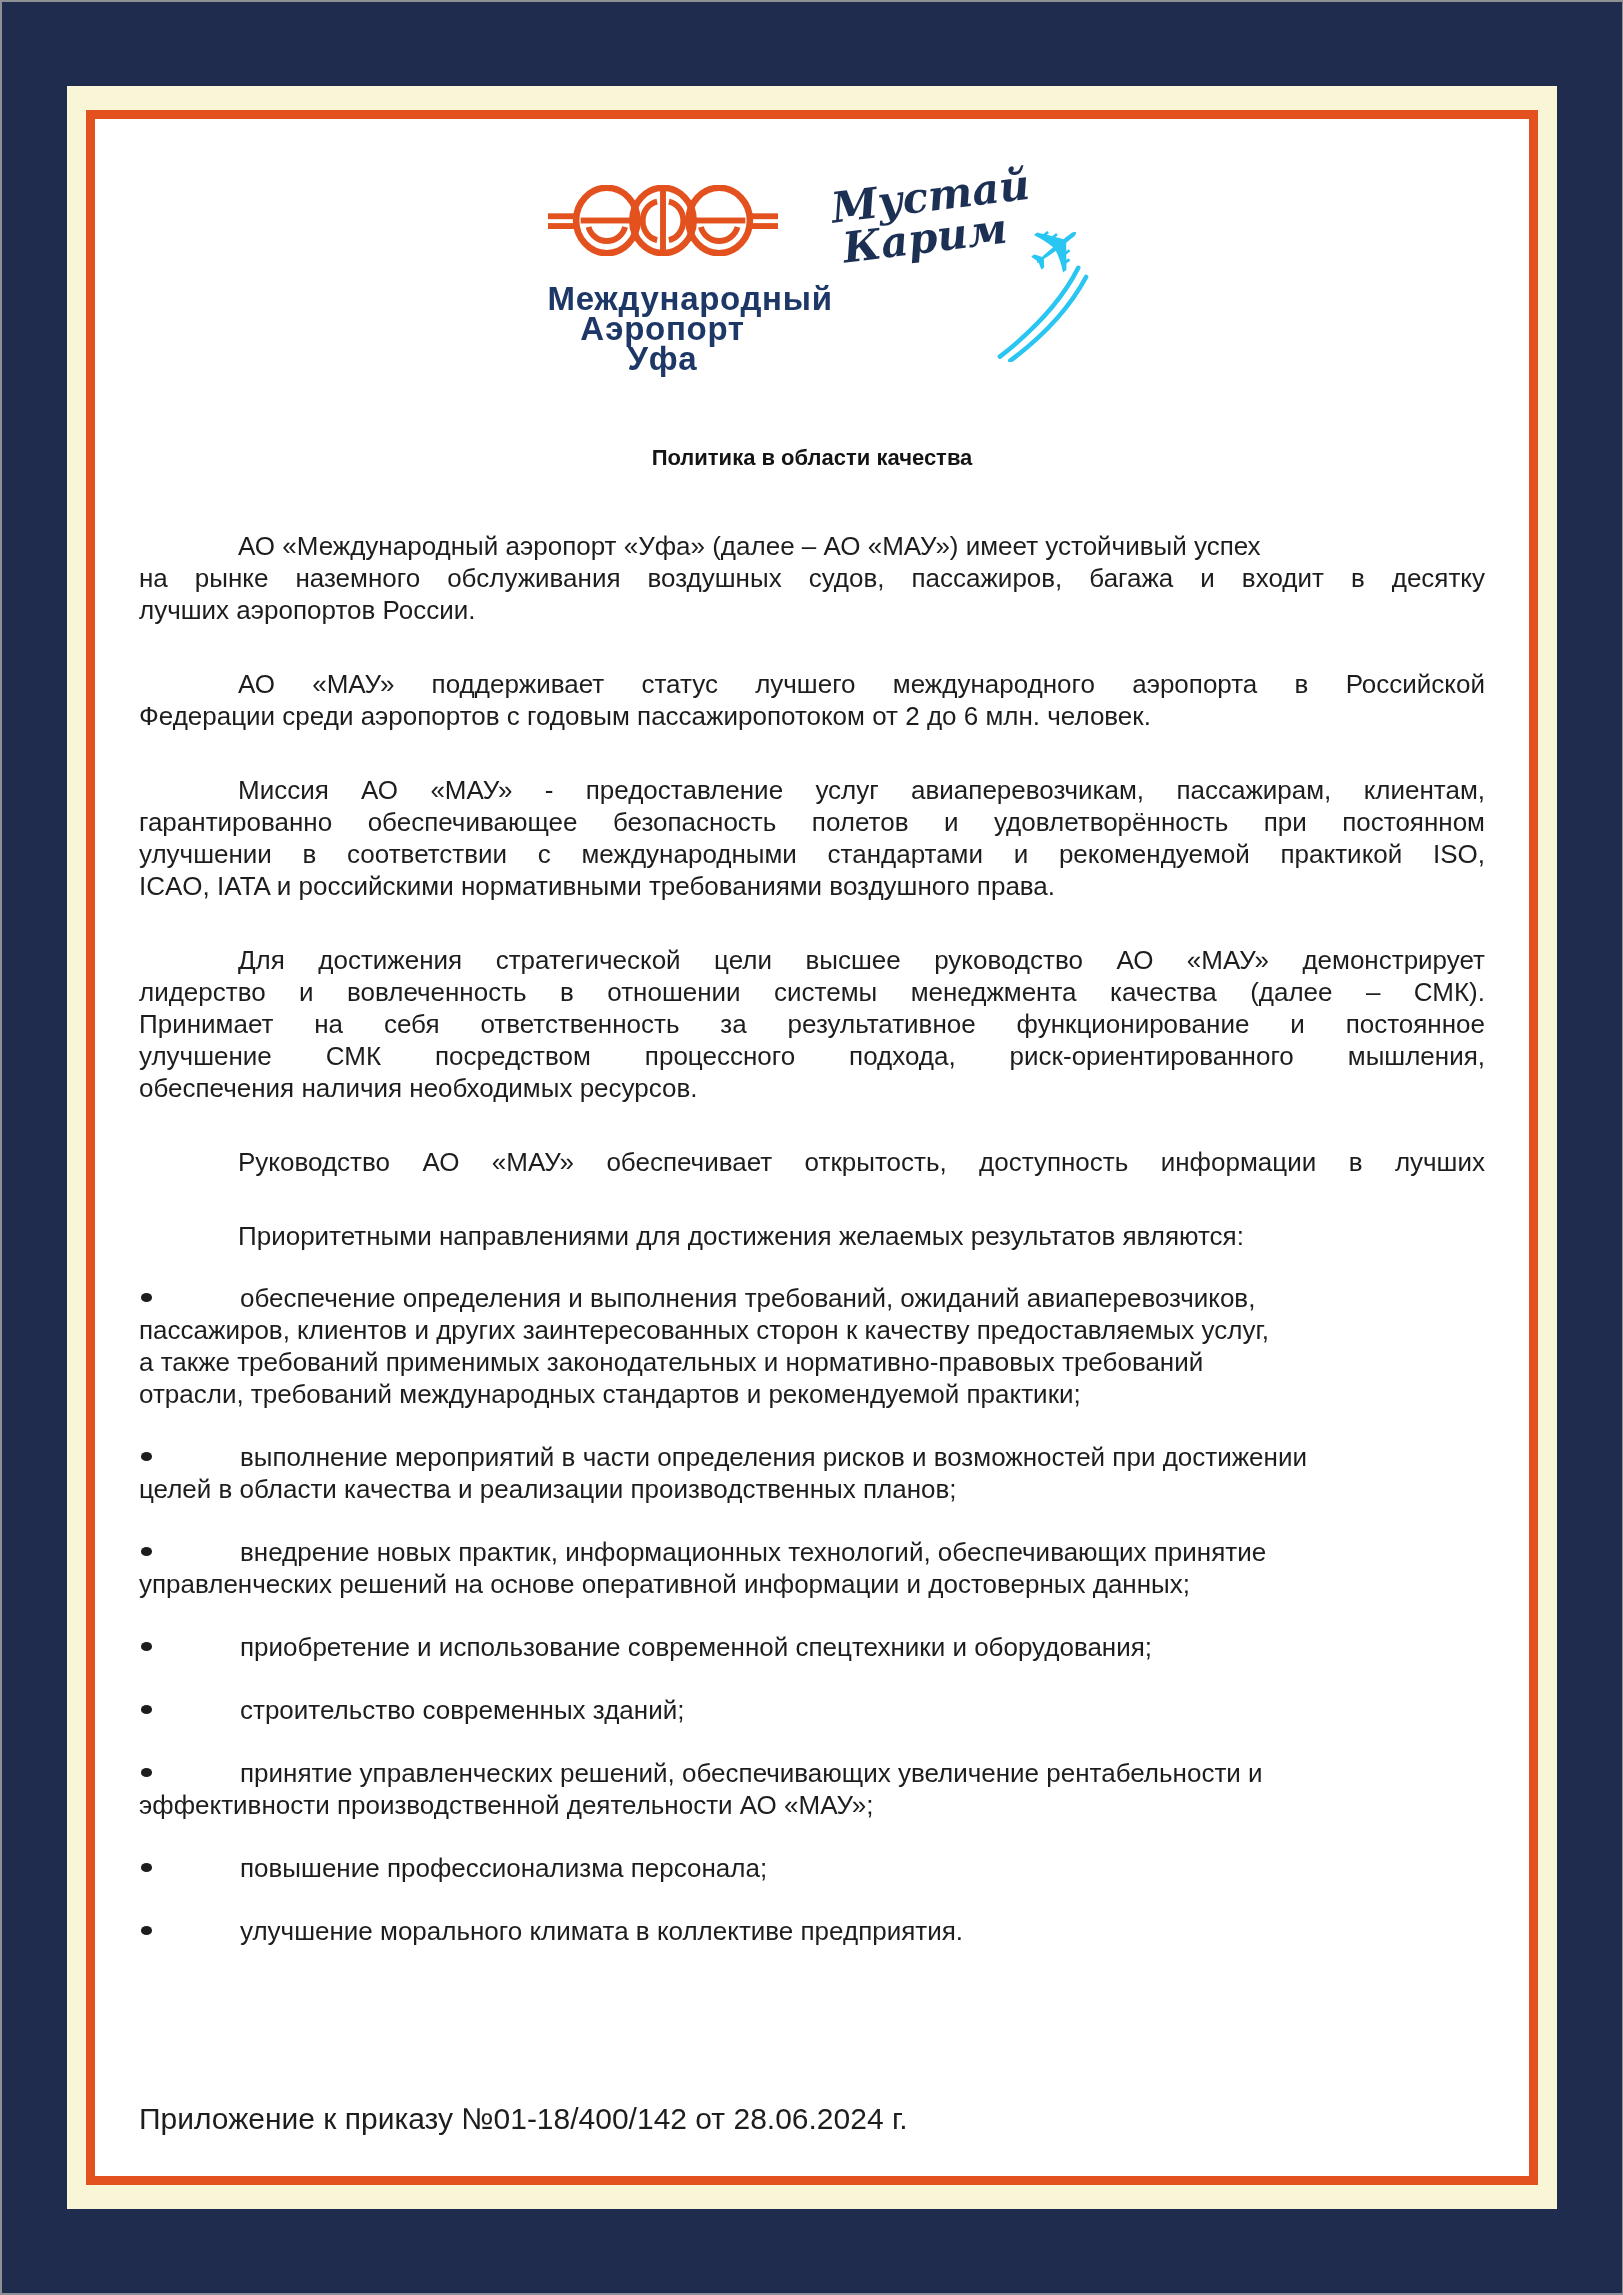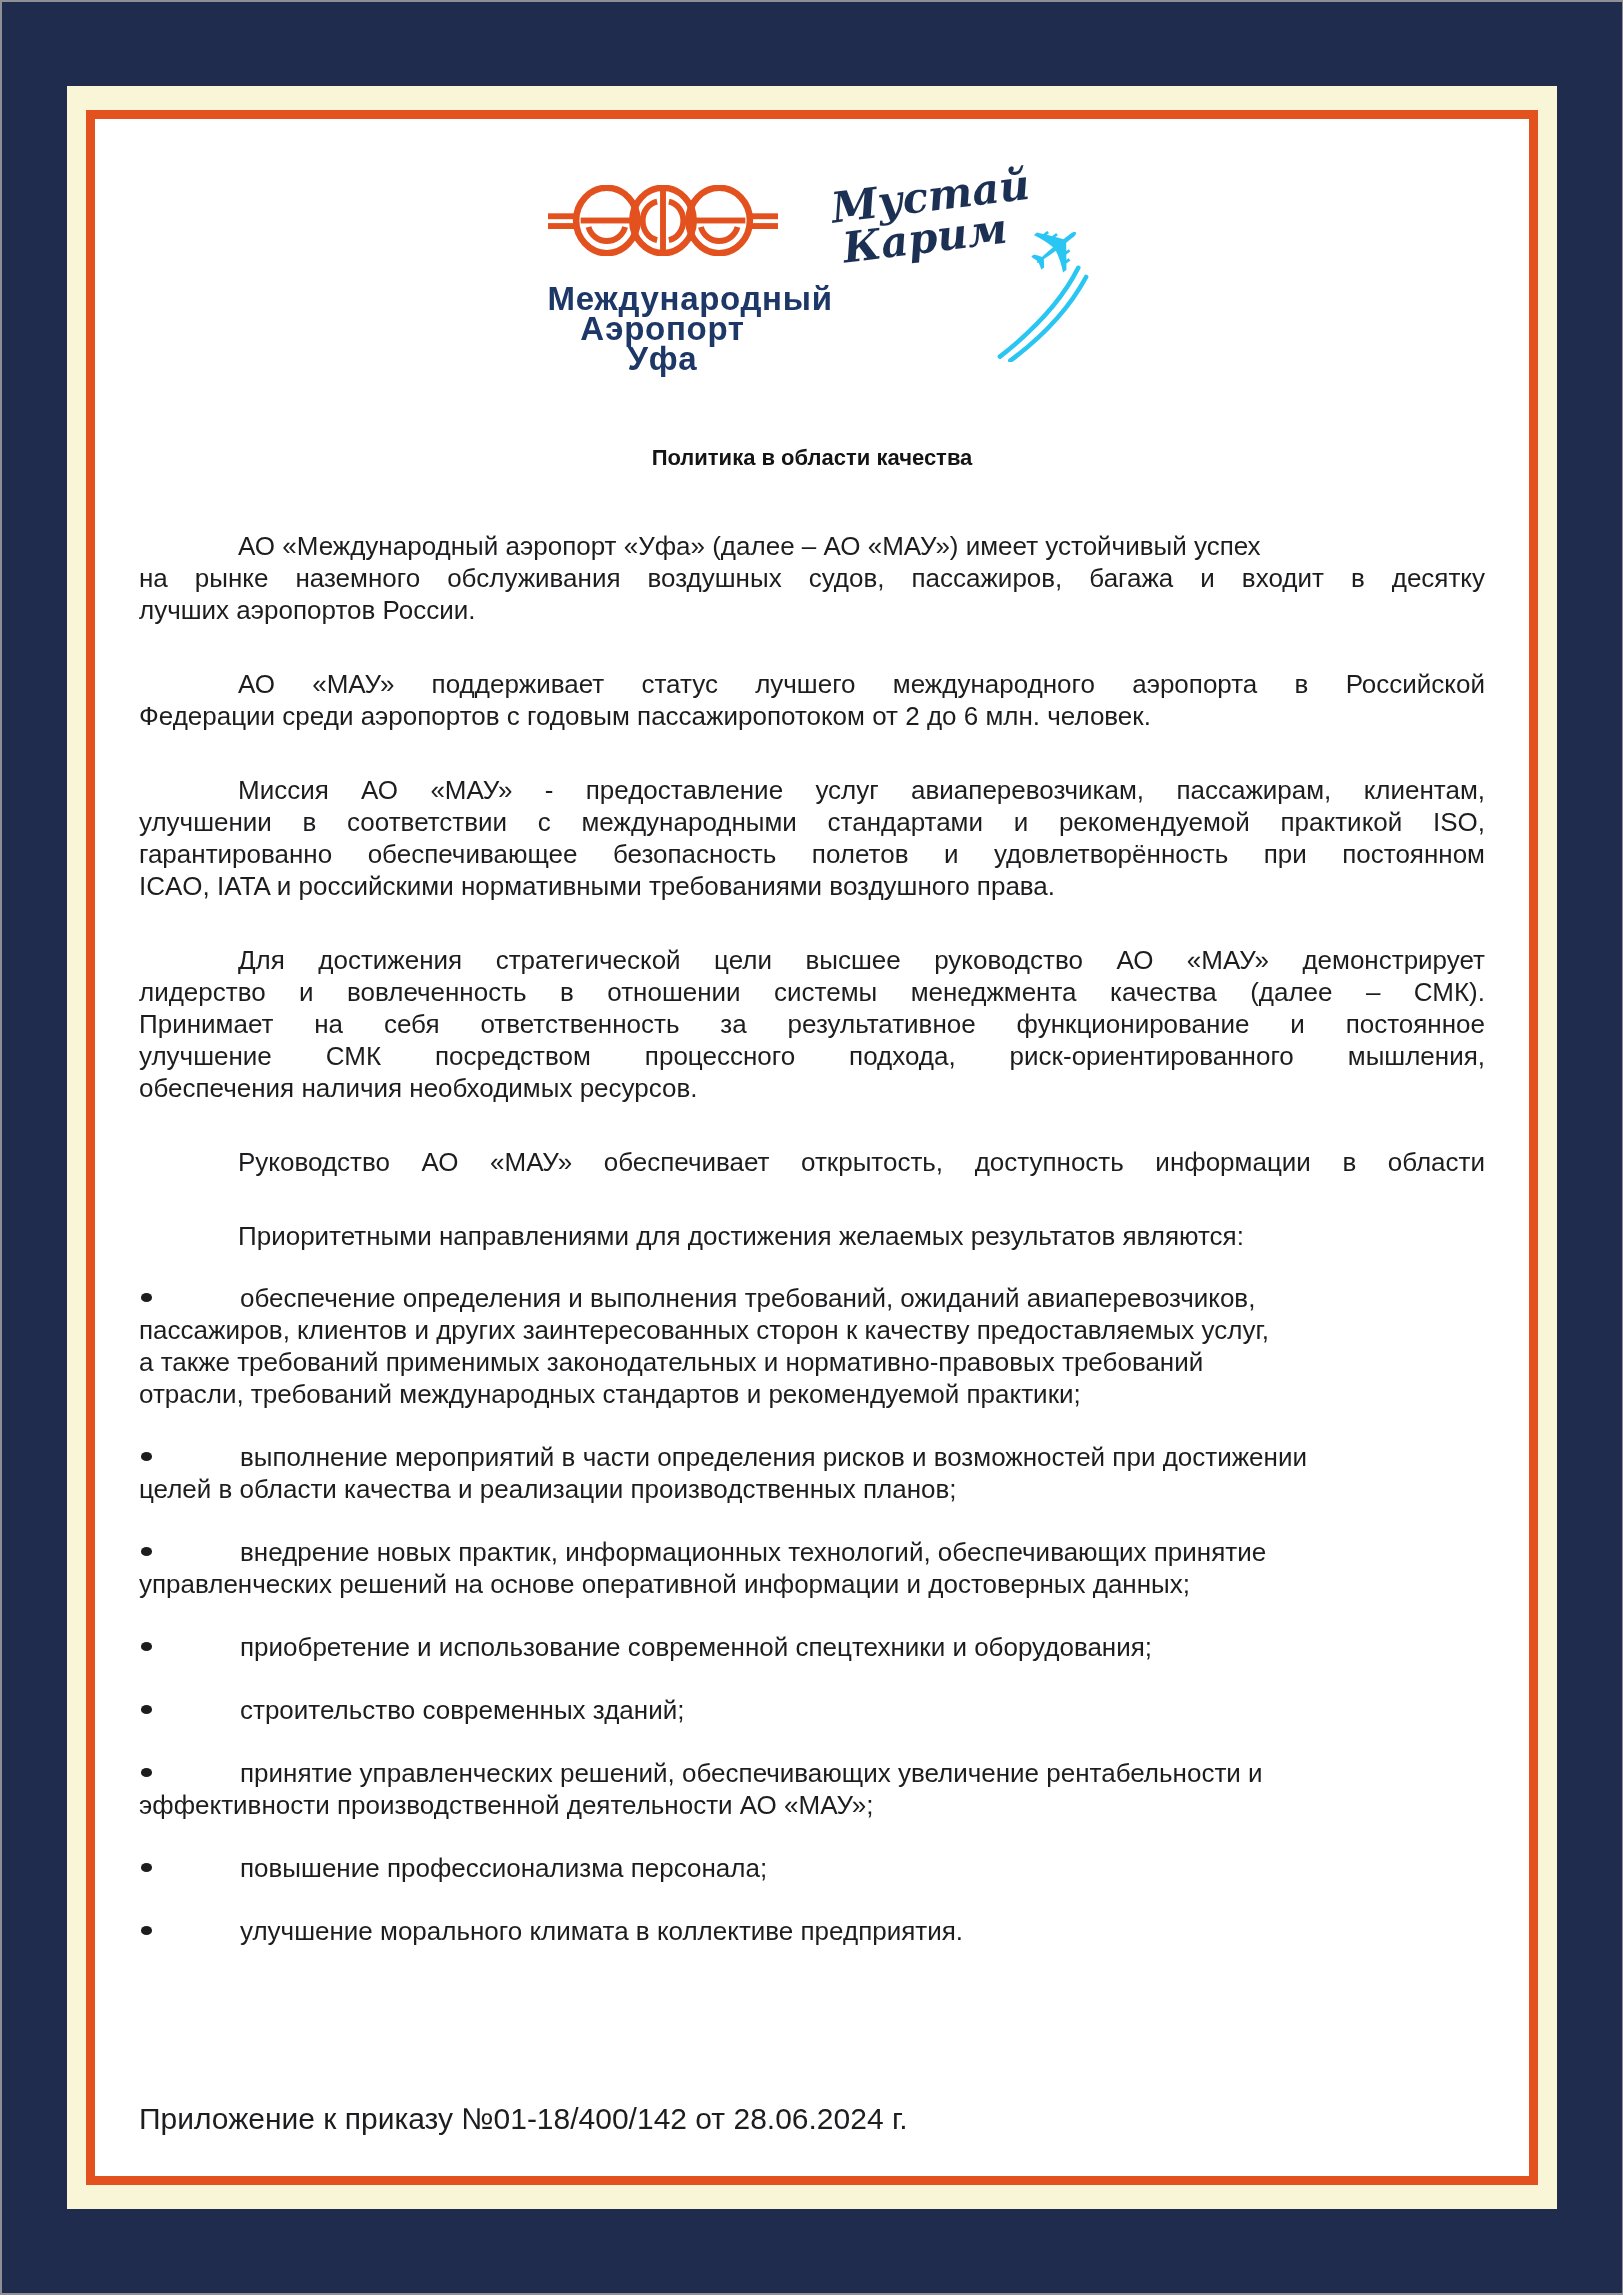--- a/index.html
+++ b/index.html
@@ -107,35 +107,35 @@
             <div class="ln">лучших аэропортов России.</div>
           </div>
 
           <div class="para">
             <div class="ln first j">АО «МАУ» поддерживает статус лучшего международного аэропорта в Российской</div>
             <div class="ln">Федерации среди аэропортов с годовым пассажиропотоком от 2 до 6 млн. человек.</div>
           </div>
 
           <div class="para">
             <div class="ln first j">Миссия АО «МАУ» - предоставление услуг авиаперевозчикам, пассажирам, клиентам,</div>
+            <div class="ln j">гарантированно обеспечивающее безопасность полетов и удовлетворённость при постоянном</div>
             <div class="ln j">улучшении в соответствии с международными стандартами и рекомендуемой практикой ISO,</div>
-            <div class="ln j">гарантированно обеспечивающее безопасность полетов и удовлетворённость при постоянном</div>
             <div class="ln">ICAO, IATA и российскими нормативными требованиями воздушного права.</div>
           </div>
 
           <div class="para">
             <div class="ln first j">Для достижения стратегической цели высшее руководство АО «МАУ» демонстрирует</div>
             <div class="ln j">лидерство и вовлеченность в отношении системы менеджмента качества (далее – СМК).</div>
             <div class="ln j">Принимает на себя ответственность за результативное функционирование и постоянное</div>
             <div class="ln j">улучшение СМК посредством процессного подхода, риск-ориентированного мышления,</div>
             <div class="ln">обеспечения наличия необходимых ресурсов.</div>
           </div>
 
           <div class="para">
-            <div class="ln first j">Руководство АО «МАУ» обеспечивает открытость, доступность информации в области</div>
+            <div class="ln first j">Руководство АО «МАУ» обеспечивает открытость, доступность информации в лучших</div>
           </div>
 
           <div class="para intro">
             <div class="ln first">Приоритетными направлениями для достижения желаемых результатов являются:</div>
           </div>
 
           <div class="list">
 
             <div class="para bullet">
               <div class="ln bfirst">

